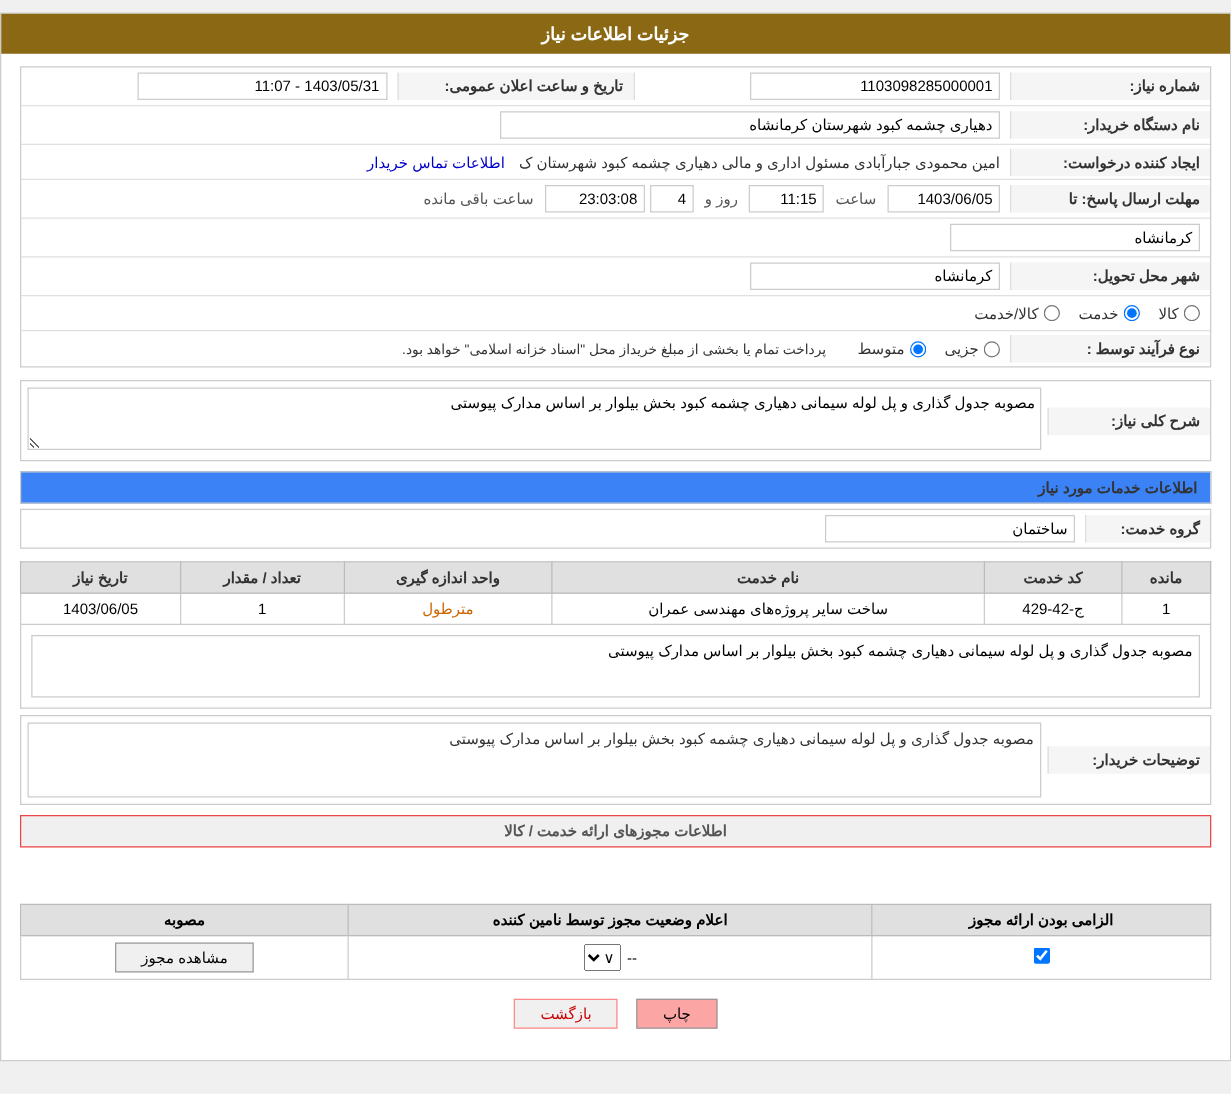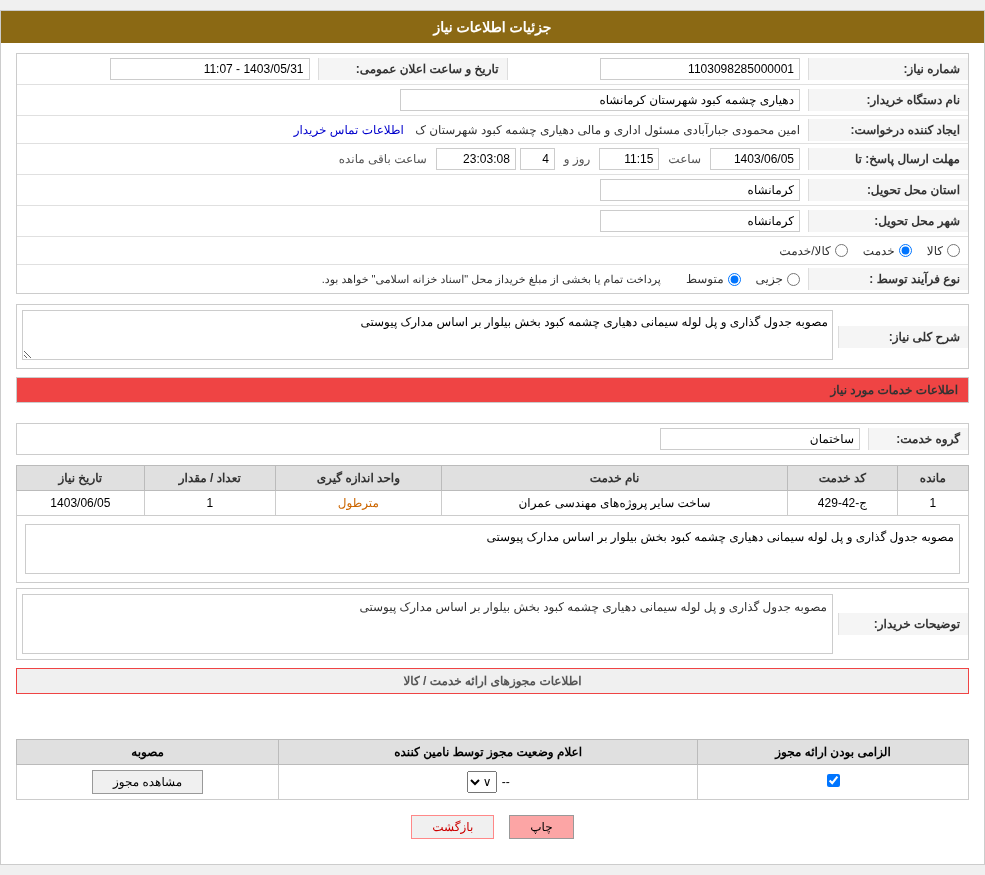--- a/index.html
+++ b/index.html
@@ -71,26 +71,26 @@
       height: 22px;
       font-family: Tahoma, Arial, sans-serif;
       font-size: 12px;
     }
     .date-time-row {
       display: flex;
       align-items: center;
       gap: 4px;
     }
     .section-title {
-      background: #ef4444;
+      background: #3b82f6;
       border: 1px solid #ccc;
       padding: 5px 10px;
       font-weight: bold;
       text-align: right;
-      margin-bottom: 20px;
+      margin-bottom: 4px;
       color: #333;
     }
     .blue-link {
       color: #0000cc;
       text-decoration: none;
     }
     .radio-group {
       display: flex;
       gap: 15px;
       align-items: center;
@@ -255,21 +255,20 @@
             <input type="text" class="input-field-sm" style="width: 60px;" value="11:15" readonly="">
             <span class="inline-label">روز و</span>
             <input type="text" class="input-field-sm" style="width: 35px;" value="4" readonly="">
             <input type="text" class="input-field-sm" style="width: 80px;" value="23:03:08" readonly="">
             <span class="inline-label">ساعت باقی مانده</span>
           </div>
         </span>
       </div>
 
       <div class="info-row">
-        <span class="label-cell">استان محل تحویل:</span>
         <span class="value-cell">
           <input type="text" class="input-field" style="width: 200px;" value="کرمانشاه" readonly="">
         </span>
       </div>
 
       <div class="info-row">
         <span class="label-cell">شهر محل تحویل:</span>
         <span class="value-cell">
           <input type="text" class="input-field" style="width: 200px;" value="کرمانشاه" readonly="">
         </span>

